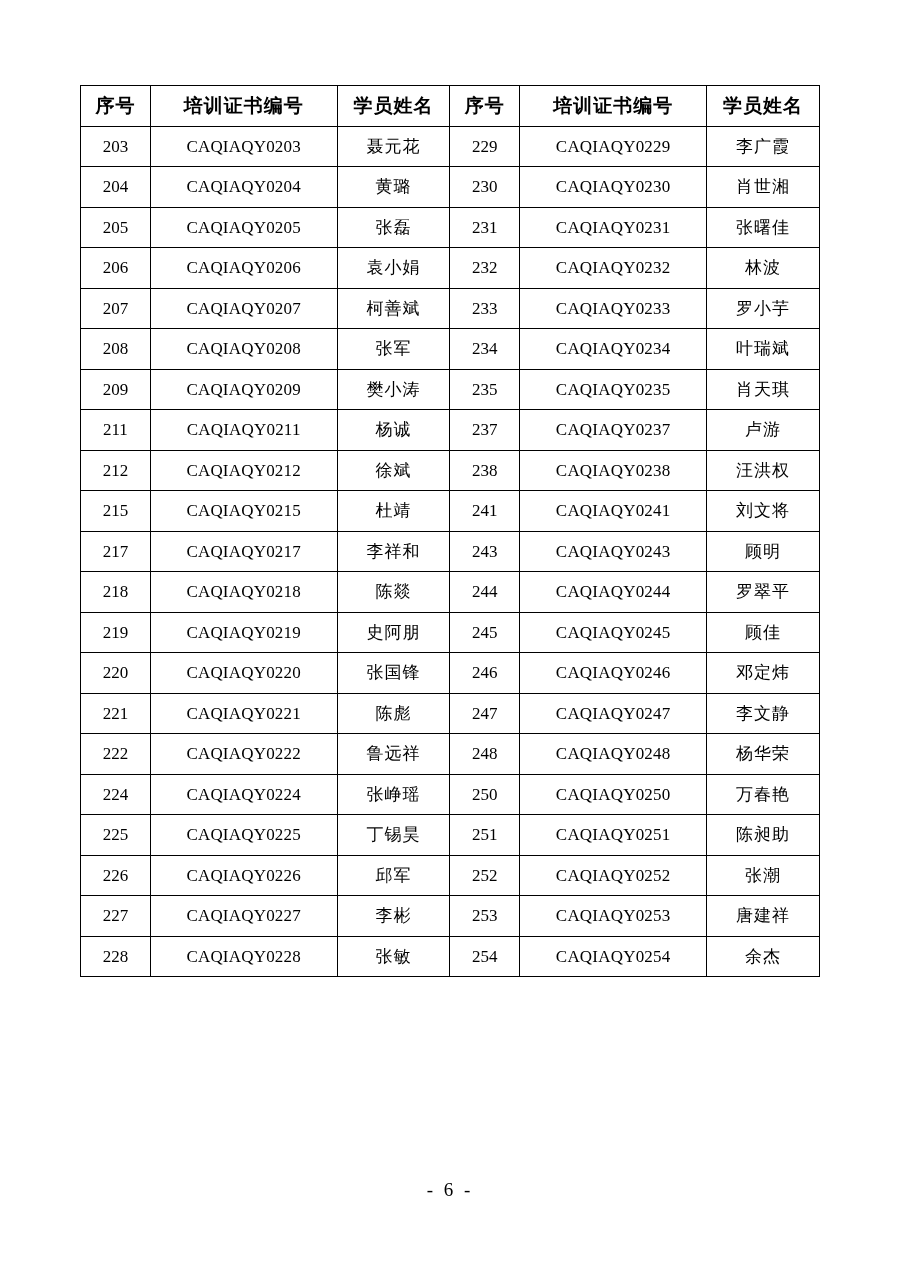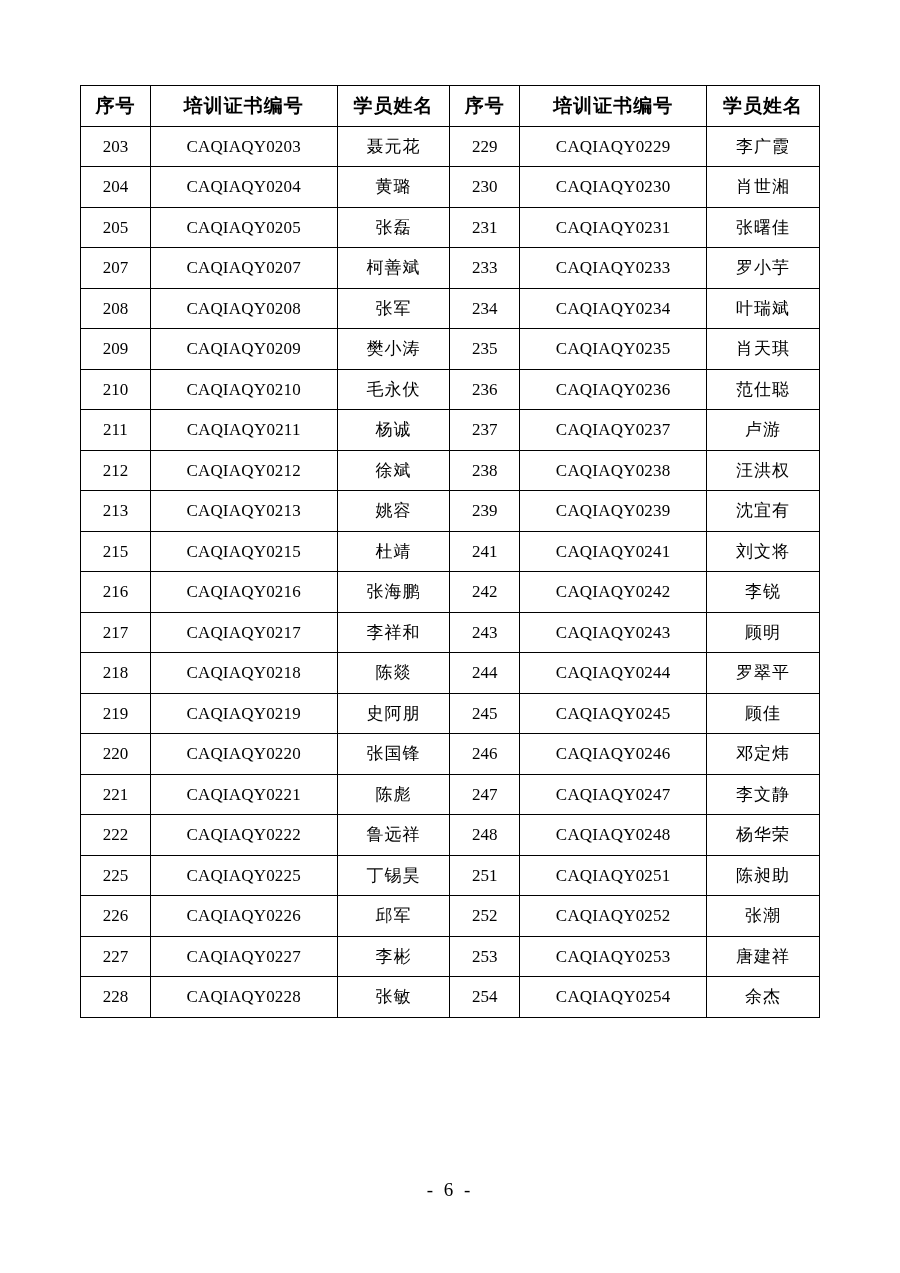--- a/index.html
+++ b/index.html
@@ -114,20 +114,28 @@
         </tr>
         <tr>
           <td class="seq">205</td>
           <td class="cert">CAQIAQY0205</td>
           <td class="name">张磊</td>
           <td class="seq">231</td>
           <td class="cert">CAQIAQY0231</td>
           <td class="name">张曙佳</td>
         </tr>
         <tr>
+          <td class="seq">206</td>
+          <td class="cert">CAQIAQY0206</td>
+          <td class="name">袁小娟</td>
+          <td class="seq">232</td>
+          <td class="cert">CAQIAQY0232</td>
+          <td class="name">林波</td>
+        </tr>
+        <tr>
           <td class="seq">207</td>
           <td class="cert">CAQIAQY0207</td>
           <td class="name">柯善斌</td>
           <td class="seq">233</td>
           <td class="cert">CAQIAQY0233</td>
           <td class="name">罗小芋</td>
         </tr>
         <tr>
           <td class="seq">208</td>
           <td class="cert">CAQIAQY0208</td>
@@ -138,68 +146,44 @@
         </tr>
         <tr>
           <td class="seq">209</td>
           <td class="cert">CAQIAQY0209</td>
           <td class="name">樊小涛</td>
           <td class="seq">235</td>
           <td class="cert">CAQIAQY0235</td>
           <td class="name">肖天琪</td>
         </tr>
         <tr>
-          <td class="seq">210</td>
-          <td class="cert">CAQIAQY0210</td>
-          <td class="name">毛永伏</td>
-          <td class="seq">236</td>
-          <td class="cert">CAQIAQY0236</td>
-          <td class="name">范仕聪</td>
-        </tr>
-        <tr>
           <td class="seq">211</td>
           <td class="cert">CAQIAQY0211</td>
           <td class="name">杨诚</td>
           <td class="seq">237</td>
           <td class="cert">CAQIAQY0237</td>
           <td class="name">卢游</td>
         </tr>
         <tr>
           <td class="seq">212</td>
           <td class="cert">CAQIAQY0212</td>
           <td class="name">徐斌</td>
           <td class="seq">238</td>
           <td class="cert">CAQIAQY0238</td>
           <td class="name">汪洪权</td>
         </tr>
         <tr>
-          <td class="seq">213</td>
-          <td class="cert">CAQIAQY0213</td>
-          <td class="name">姚容</td>
-          <td class="seq">239</td>
-          <td class="cert">CAQIAQY0239</td>
-          <td class="name">沈宜有</td>
-        </tr>
-        <tr>
           <td class="seq">215</td>
           <td class="cert">CAQIAQY0215</td>
           <td class="name">杜靖</td>
           <td class="seq">241</td>
           <td class="cert">CAQIAQY0241</td>
           <td class="name">刘文将</td>
         </tr>
         <tr>
-          <td class="seq">216</td>
-          <td class="cert">CAQIAQY0216</td>
-          <td class="name">张海鹏</td>
-          <td class="seq">242</td>
-          <td class="cert">CAQIAQY0242</td>
-          <td class="name">李锐</td>
-        </tr>
-        <tr>
           <td class="seq">217</td>
           <td class="cert">CAQIAQY0217</td>
           <td class="name">李祥和</td>
           <td class="seq">243</td>
           <td class="cert">CAQIAQY0243</td>
           <td class="name">顾明</td>
         </tr>
         <tr>
           <td class="seq">218</td>
           <td class="cert">CAQIAQY0218</td>
@@ -234,20 +218,28 @@
         </tr>
         <tr>
           <td class="seq">222</td>
           <td class="cert">CAQIAQY0222</td>
           <td class="name">鲁远祥</td>
           <td class="seq">248</td>
           <td class="cert">CAQIAQY0248</td>
           <td class="name">杨华荣</td>
         </tr>
         <tr>
+          <td class="seq">224</td>
+          <td class="cert">CAQIAQY0224</td>
+          <td class="name">张峥瑶</td>
+          <td class="seq">250</td>
+          <td class="cert">CAQIAQY0250</td>
+          <td class="name">万春艳</td>
+        </tr>
+        <tr>
           <td class="seq">225</td>
           <td class="cert">CAQIAQY0225</td>
           <td class="name">丁锡昊</td>
           <td class="seq">251</td>
           <td class="cert">CAQIAQY0251</td>
           <td class="name">陈昶助</td>
         </tr>
         <tr>
           <td class="seq">226</td>
           <td class="cert">CAQIAQY0226</td>

